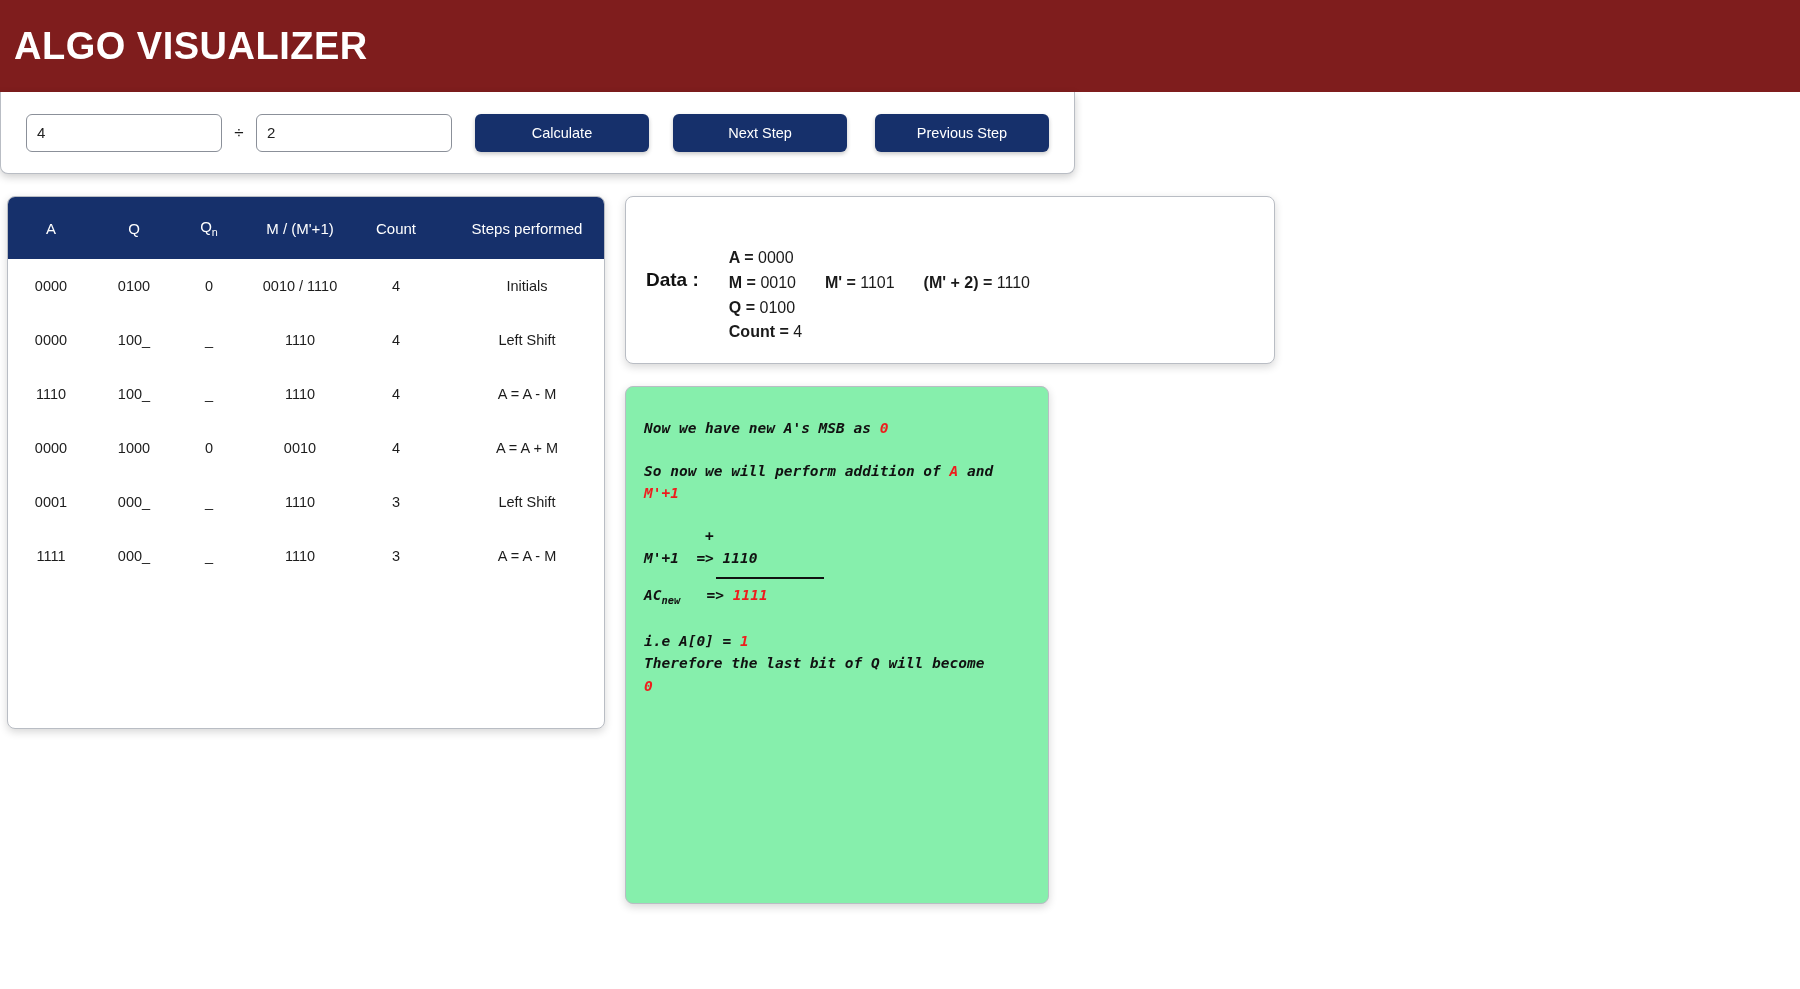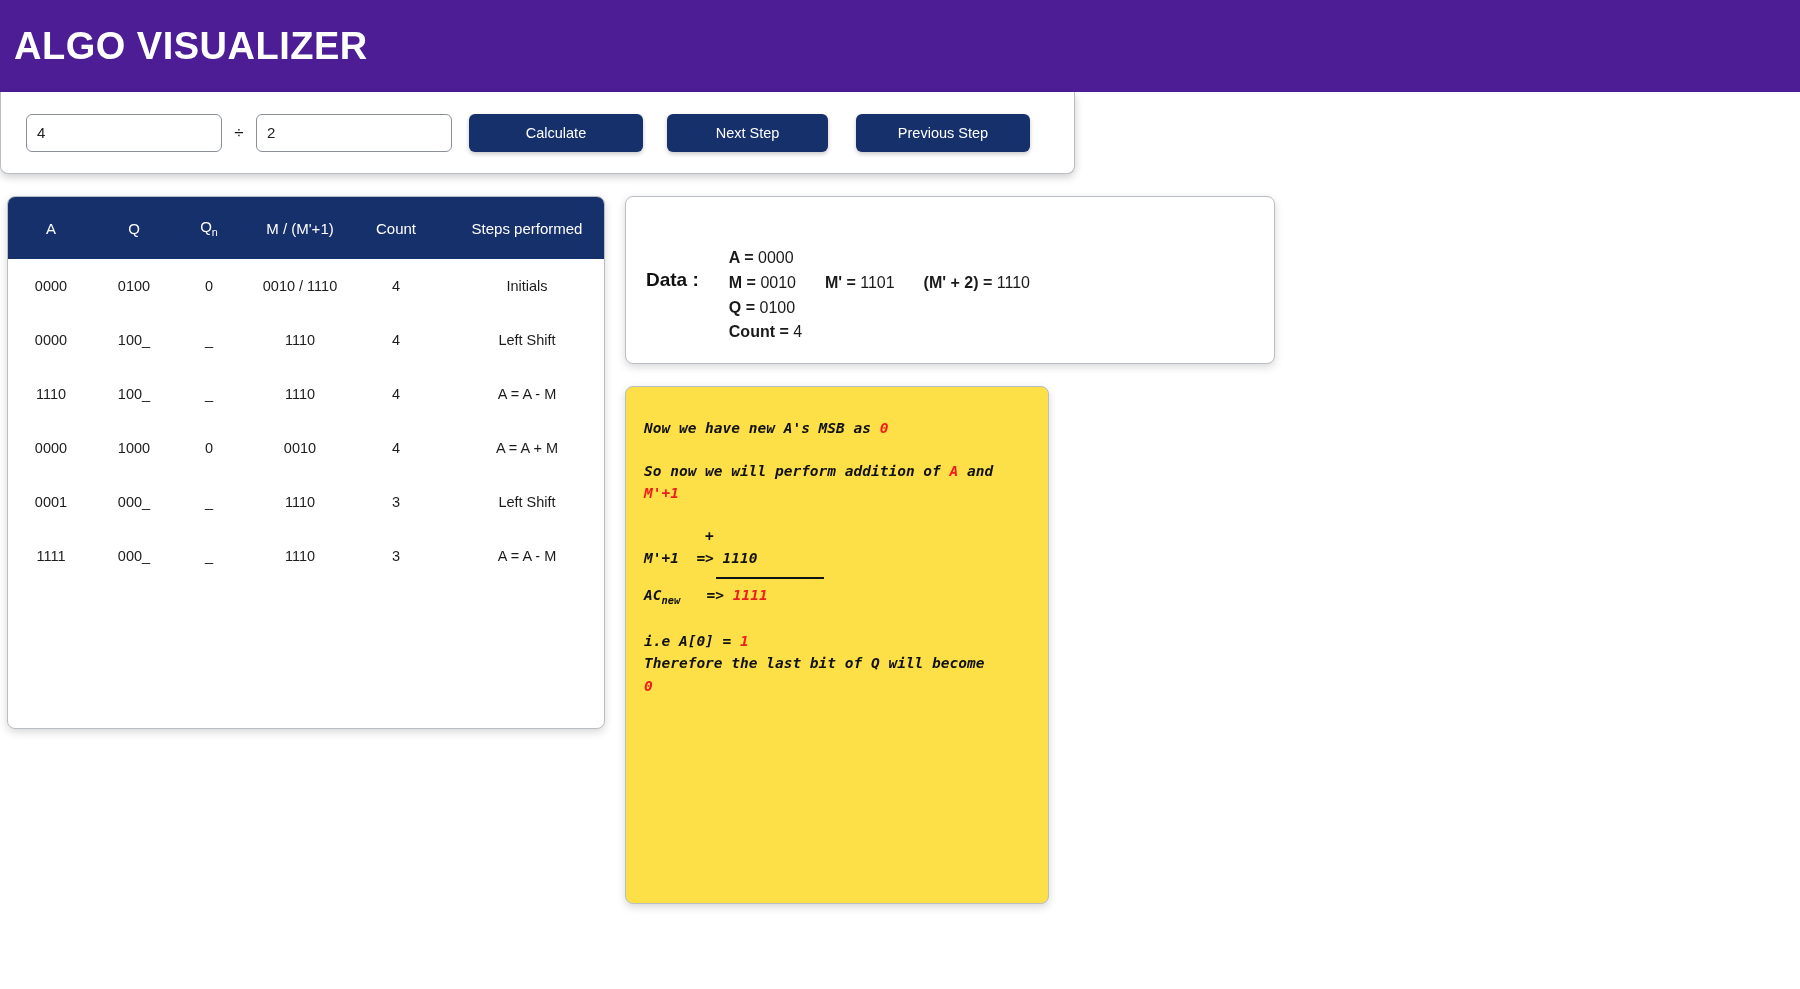--- a/index.html
+++ b/index.html
@@ -7,21 +7,21 @@
     padding: 0;
     background: #ffffff;
     width: 1800px;
     height: 989px;
     overflow: hidden;
     font-family: "Liberation Sans", sans-serif;
   }
 
   
   .app-header {
-    background: #4c1d95;
+    background: #7f1d1d;
     height: 92px;
     display: flex;
     align-items: center;
     padding-left: 14px;
     box-sizing: border-box;
   }
   .app-title {
     color: #ffffff;
     font-size: 38px;
     font-weight: bold;
@@ -69,22 +69,22 @@
     background: #16306b;
     color: #ffffff;
     border: none;
     border-radius: 6px;
     height: 38px;
     font-size: 14.5px;
     cursor: pointer;
     box-shadow: 0 2px 4px rgba(0,0,0,0.22);
     font-family: "Liberation Sans", sans-serif;
   }
-  .btn-calculate { width: 174px; margin-left: 17px; }
-  .btn-next      { width: 161px; margin-left: 24px; }
+  .btn-calculate { width: 174px; margin-left: 23px; }
+  .btn-next      { width: 174px; margin-left: 24px; }
   .btn-prev      { width: 174px; margin-left: 28px; }
 
   
   .main-area {
     display: flex;
     align-items: flex-start;
     padding: 22px 0 0 7px;
     box-sizing: border-box;
   }
 
@@ -161,21 +161,21 @@
   }
   .data-line b { font-weight: bold; }
   .data-gap { display: inline-block; width: 20px; }
 
   
   .explain-card {
     margin-top: 22px;
     width: 424px;
     height: 518px;
     box-sizing: border-box;
-    background: #fde047;
+    background: #86efac;
     border: 1px solid #b9bdc4;
     border-radius: 8px;
     box-shadow: 0 3px 8px rgba(0,0,0,0.16);
     padding: 30px 18px 18px 18px;
     overflow: hidden;
   }
   .mono {
     font-family: "DejaVu Sans Mono", "Liberation Mono", monospace;
     font-style: italic;
     font-weight: bold;

